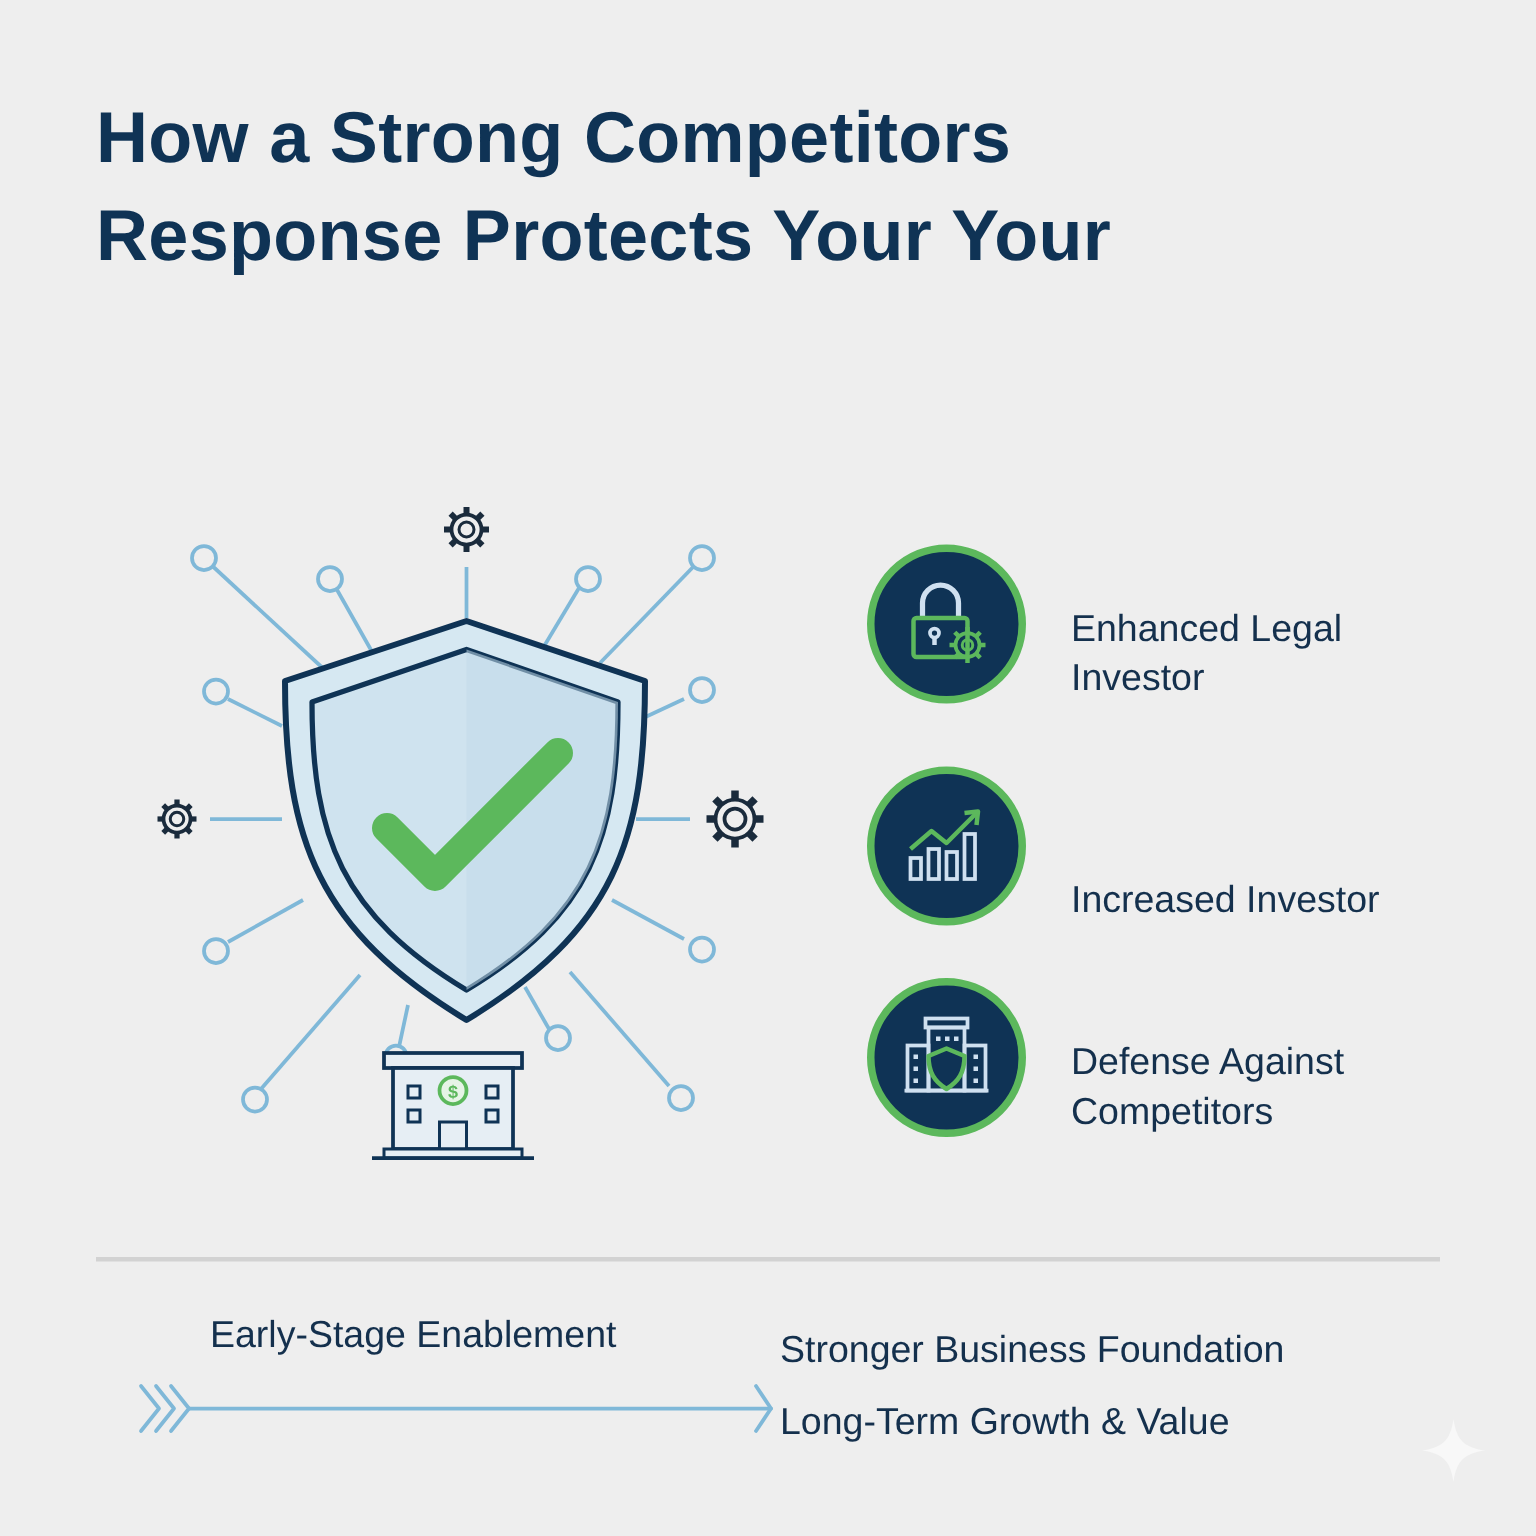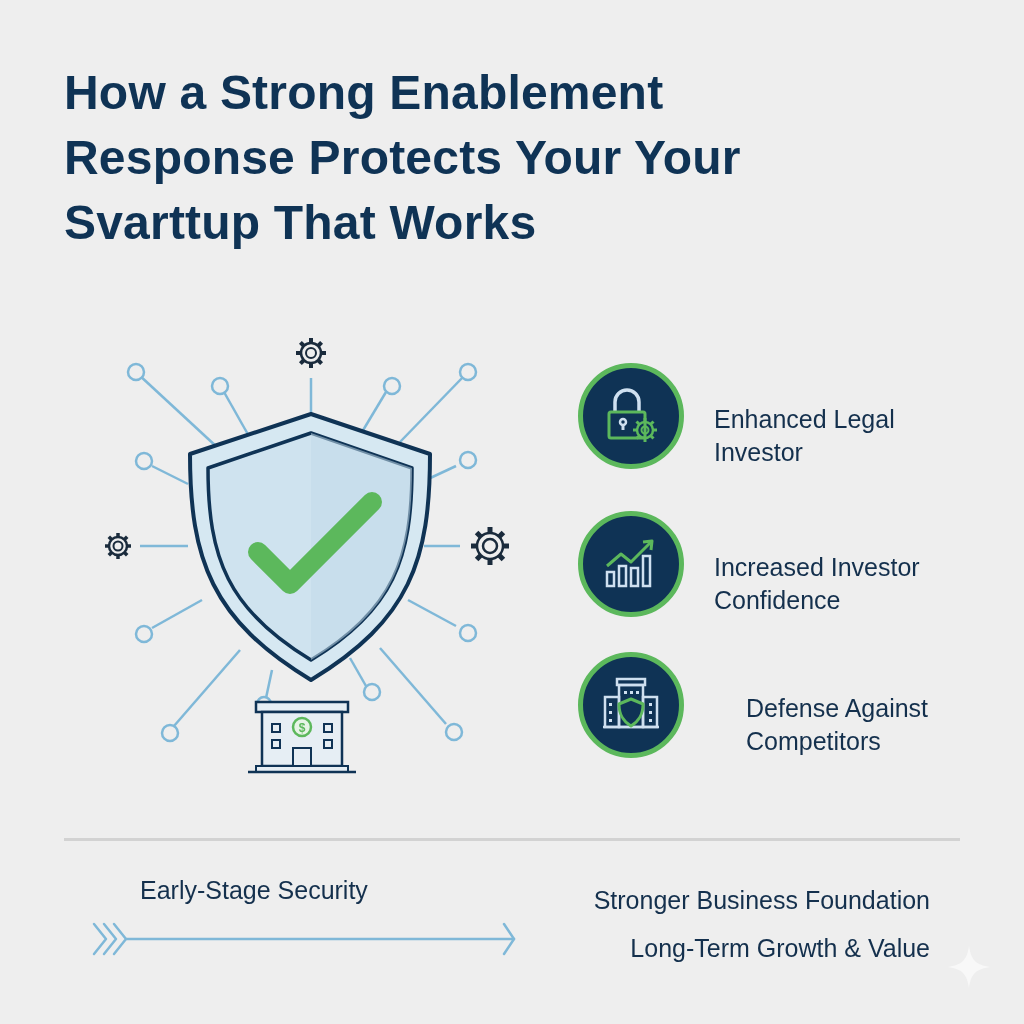--- a/index.html
+++ b/index.html
@@ -53,21 +53,21 @@
       margin-left: 30px;
       font-family: "Liberation Sans", sans-serif;
       font-size: 25px;
       line-height: 33px;
       color: #14304d;
       font-weight: normal;
     }
     .benefit .label span { display: block; }
     .b1 { top: 359px; }
     .b2 { top: 507px; }
-    .b3 { top: 648px; gap: 32px; }
+    .b3 { top: 648px; }
     .divider {
       position: absolute;
       left: 64px;
       top: 838px;
       width: 896px;
       height: 3px;
       background: #d2d2d2;
     }
     .flow-left-label {
       position: absolute;
@@ -75,21 +75,21 @@
       top: 876px;
       font-size: 25px;
       color: #14304d;
       white-space: nowrap;
     }
     .flow-right {
       position: absolute;
       left: 520px;
       top: 876px;
       width: 410px;
-      text-align: right;
+      text-align: left;
       font-size: 25px;
       line-height: 48px;
       color: #14304d;
     }
     .flow-right span { display: block; white-space: nowrap; }
     .flow-arrow {
       position: absolute;
       left: 90px;
       top: 920px;
       width: 430px;
@@ -100,23 +100,22 @@
       left: 946px;
       top: 944px;
       width: 46px;
       height: 46px;
     }
   </style>
 </head>
 <body>
 
 <h1 class="title">
-  <span>How a Strong Enablement</span>
+  <span>How a Strong Competitors</span>
   <span>Response Protects Your Your</span>
-  <span>Svarttup That Works</span>
 </h1>
 
 <div class="illustration">
   <svg width="440" height="460" viewBox="0 0 440 460">
     <g stroke="#7fb8d8" stroke-width="2.5" fill="none">
 
       <line x1="48" y1="54" x2="128" y2="128"></line>
       <circle cx="46" cy="52" r="8" fill="#eeeeee"></circle>
 
       <line x1="134" y1="72" x2="160" y2="118"></line>
@@ -262,21 +261,20 @@
         <rect x="20" y="34" width="7" height="20"></rect>
         <rect x="32" y="36" width="7" height="18"></rect>
         <rect x="44" y="24" width="7" height="30"></rect>
       </g>
       <polyline points="8,34 22,22 32,30 52,10" fill="none" stroke="#5cb85c" stroke-width="3" stroke-linejoin="round"></polyline>
       <polyline points="44,10 53,9 52,18" fill="none" stroke="#5cb85c" stroke-width="3" stroke-linejoin="round"></polyline>
     </svg>
   </div>
   <div class="label">
     <span>Increased Investor</span>
-    <span>Confidence</span>
   </div>
 </div>
 
 <div class="benefit b3">
   <div class="badge">
     <svg width="64" height="64" viewBox="0 0 64 64">
       <g fill="none" stroke="#cfe0f0" stroke-width="2.5">
         <rect x="18" y="6" width="28" height="6"></rect>
         <rect x="20" y="12" width="24" height="42"></rect>
         <rect x="6" y="24" width="14" height="30"></rect>
@@ -298,21 +296,21 @@
     </svg>
   </div>
   <div class="label">
     <span>Defense Against</span>
     <span>Competitors</span>
   </div>
 </div>
 
 <div class="divider"></div>
 
-<div class="flow-left-label">Early-Stage Security</div>
+<div class="flow-left-label">Early-Stage Enablement</div>
 
 <div class="flow-arrow">
   <svg width="430" height="40" viewBox="0 0 430 40">
     <g fill="none" stroke="#7fb8d8" stroke-width="2.5" stroke-linecap="round" stroke-linejoin="round">
       <polyline points="4,4 16,19 4,34"></polyline>
       <polyline points="14,4 26,19 14,34"></polyline>
       <polyline points="24,4 36,19 24,34"></polyline>
       <line x1="36" y1="19" x2="424" y2="19"></line>
       <polyline points="414,4 424,19 414,34"></polyline>
     </g>

